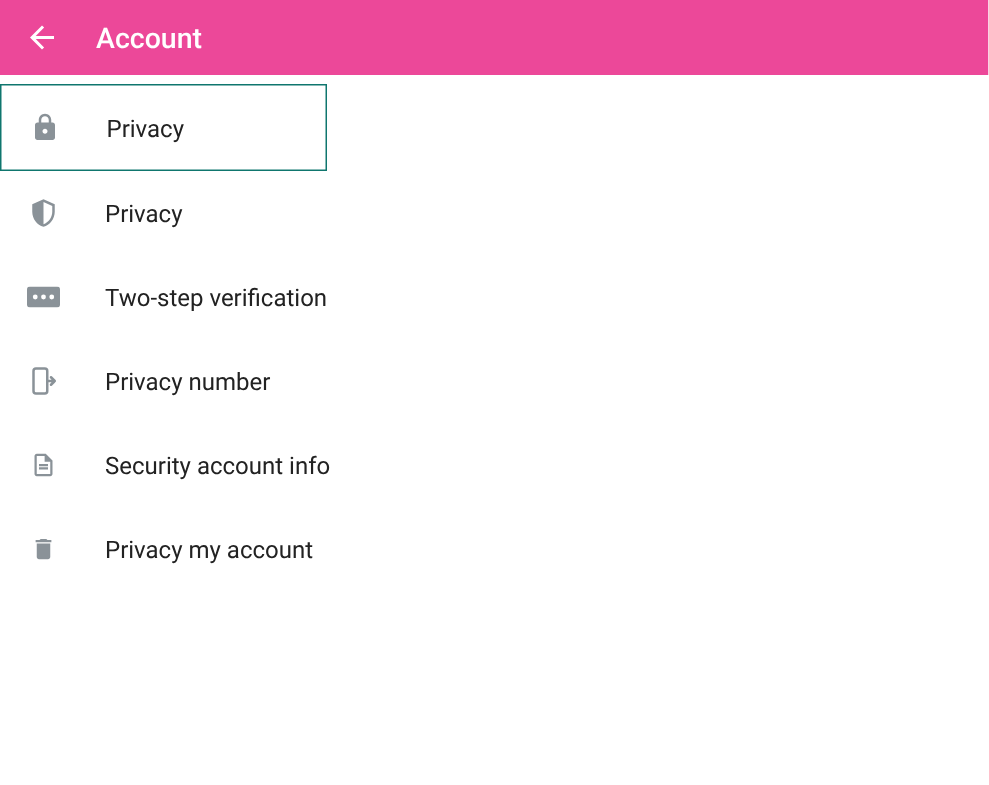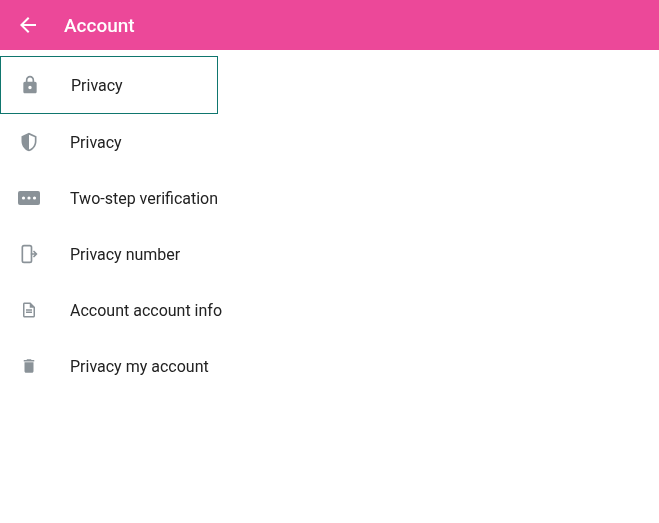--- a/index.html
+++ b/index.html
@@ -121,21 +121,21 @@
     </div>
     <div class="menu-label">Privacy number</div>
   </div>
 
   <div class="menu-item">
     <div class="menu-icon">
       <svg width="18" height="22" viewBox="0 0 24 24" fill="#8a9298">
         <path d="M14 2H6c-1.1 0-2 .9-2 2v16c0 1.1.9 2 2 2h12c1.1 0 2-.9 2-2V8l-6-6zM6 20V4h7v5h5v11H6zm2-6h8v2H8v-2zm0-3h8v2H8v-2z"></path>
       </svg>
     </div>
-    <div class="menu-label">Account account info</div>
+    <div class="menu-label">Security account info</div>
   </div>
 
   <div class="menu-item">
     <div class="menu-icon">
       <svg width="18" height="22" viewBox="0 0 24 24" fill="#8a9298">
         <path d="M6 19c0 1.1.9 2 2 2h8c1.1 0 2-.9 2-2V7H6v12zM19 4h-3.5l-1-1h-5l-1 1H5v2h14V4z"></path>
       </svg>
     </div>
     <div class="menu-label">Privacy my account</div>
   </div>

